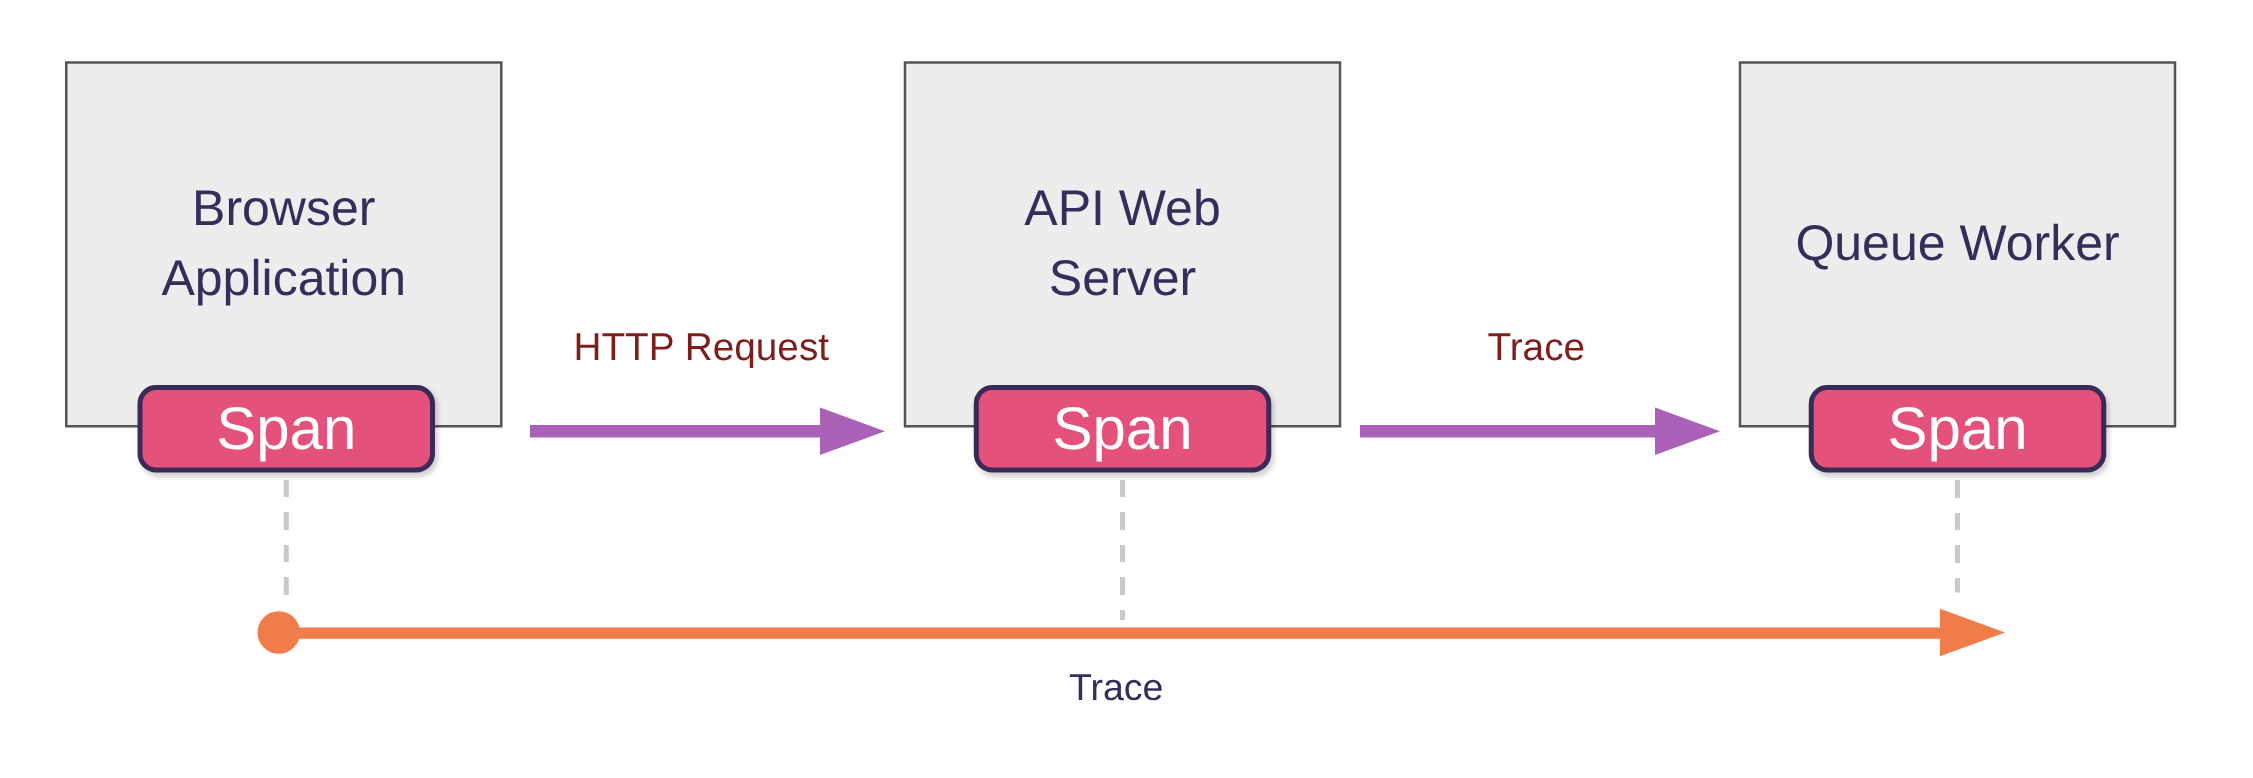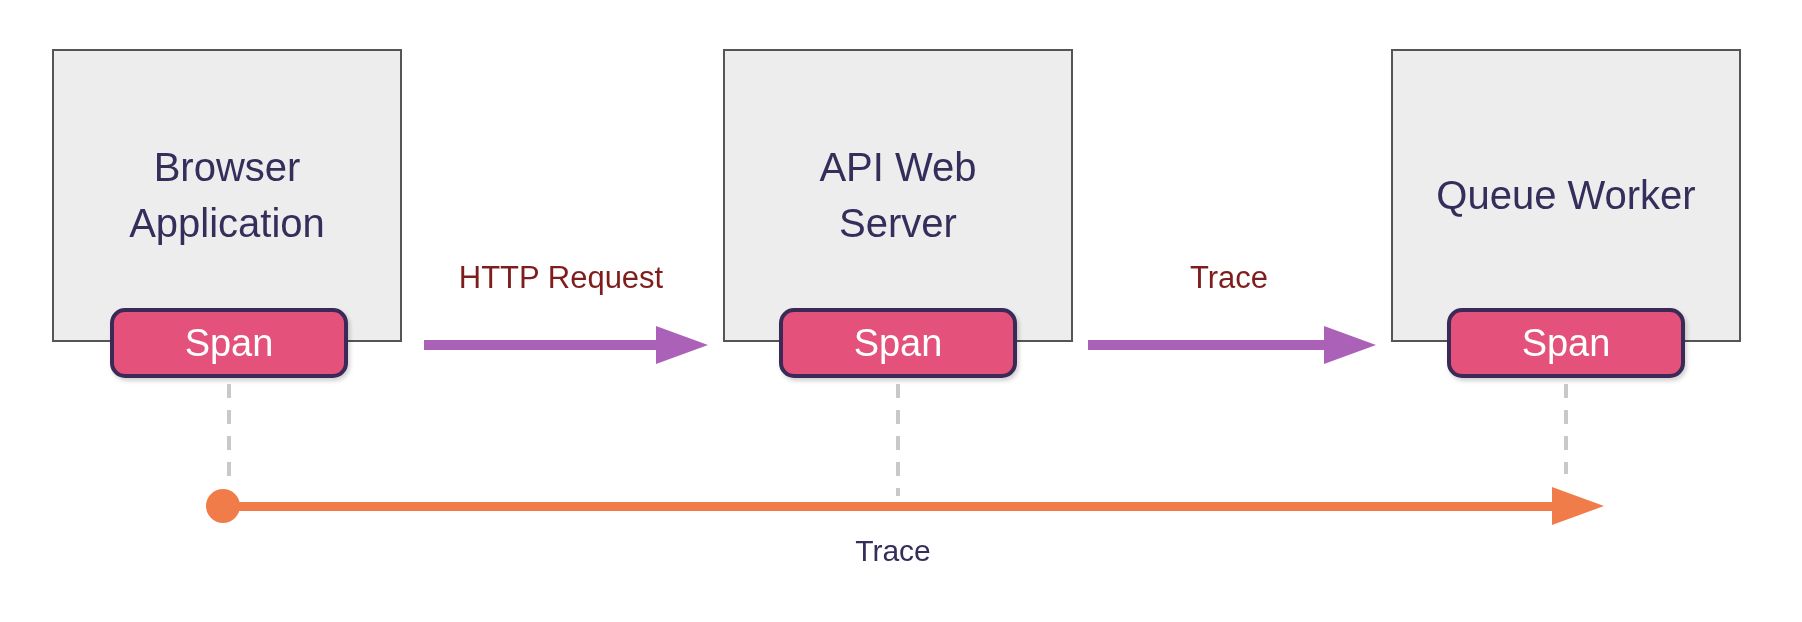--- a/index.html
+++ b/index.html
@@ -43,21 +43,21 @@
     width: 238px;
     height: 70px;
     background: #e4517b;
     border: 4px solid #3b2a58;
     border-radius: 15px;
     box-sizing: border-box;
     display: flex;
     align-items: center;
     justify-content: center;
     color: #ffffff;
-    font-size: 38px;
+    font-size: 48px;
     font-weight: 500;
     box-shadow: 2px 3px 4px rgba(0,0,0,0.18);
   }
   
   .edge-label {
     position: absolute;
     top: 260px;
     transform: translateX(-50%);
     color: #7f1d1d;
     font-size: 31px;

